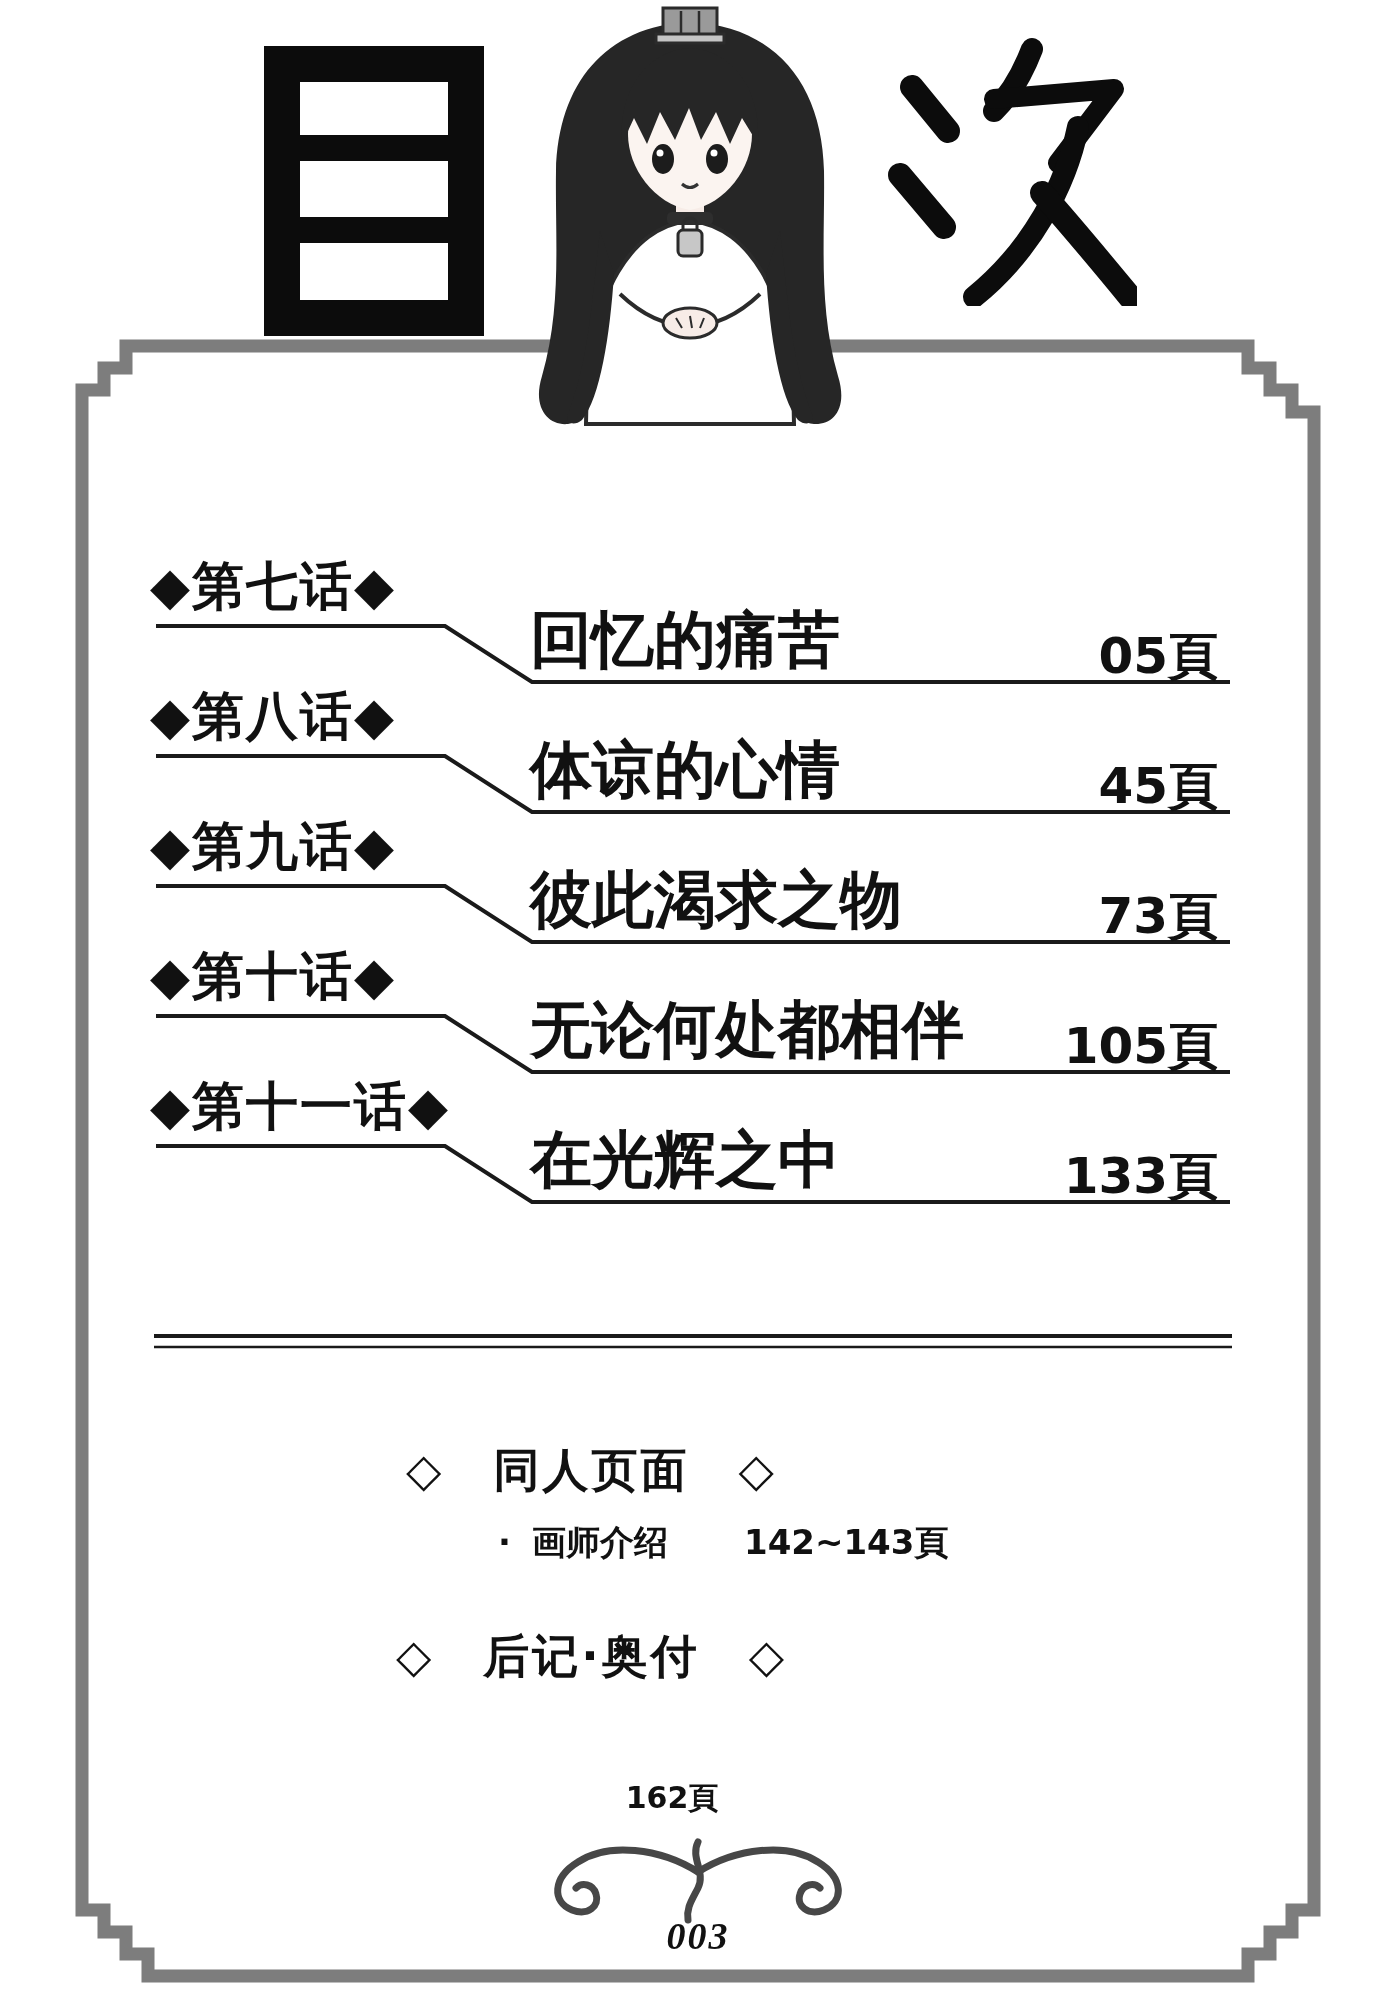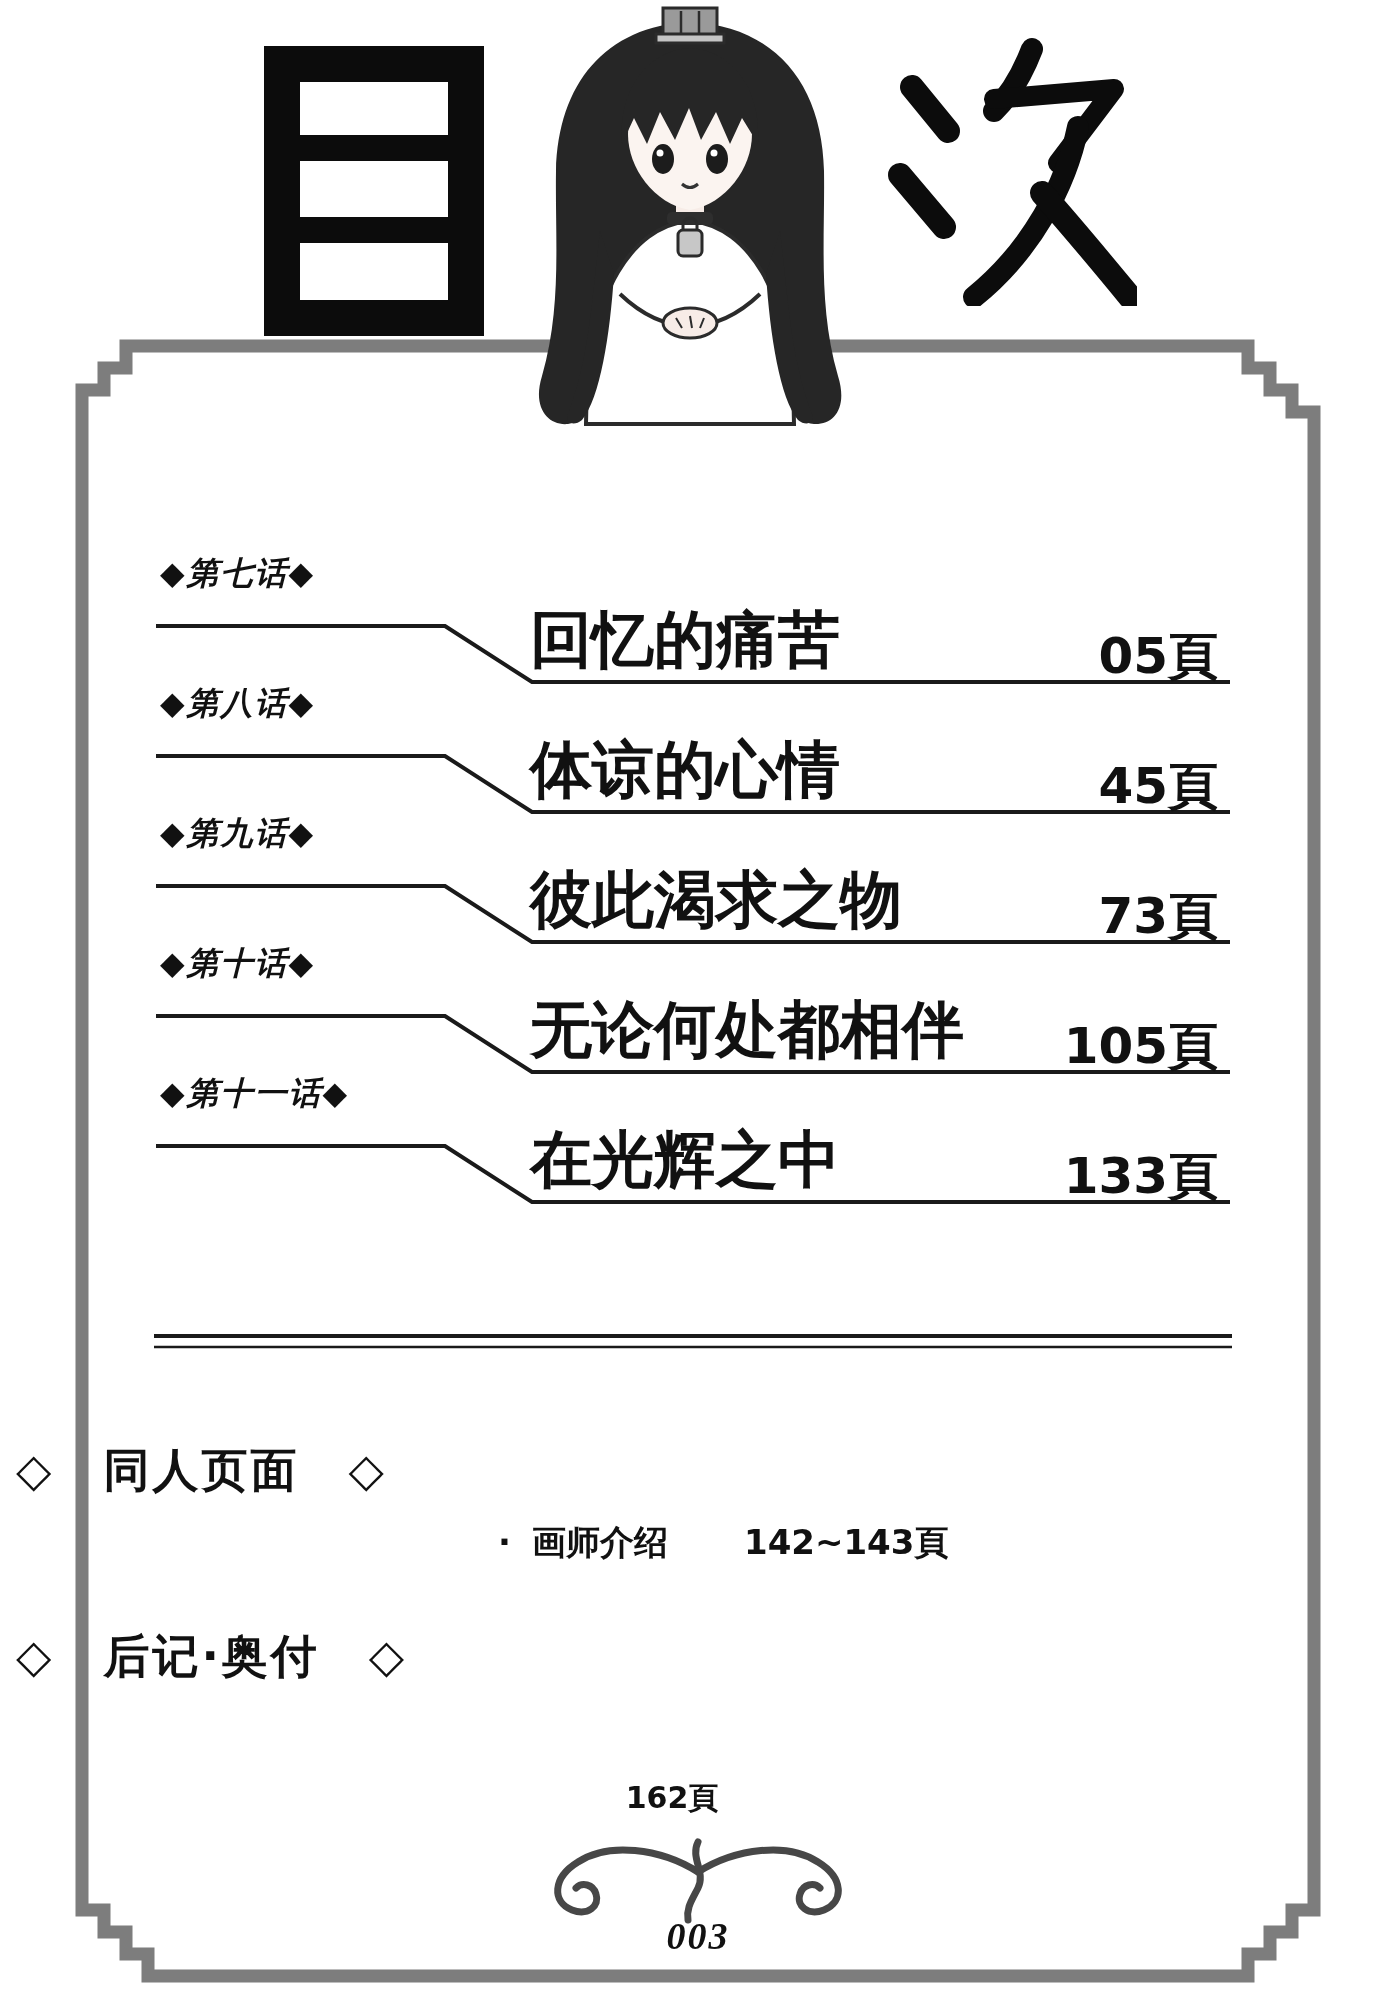--- a/index.html
+++ b/index.html
@@ -16,35 +16,35 @@
     clip:rect(0 0 0 0);white-space:nowrap;
   }
   .frame-svg{position:absolute;left:0;top:0;z-index:1;}
   .kanji-left{position:absolute;left:250px;top:40px;width:245px;height:300px;z-index:2;}
   .kanji-right{position:absolute;left:882px;top:34px;width:255px;height:272px;z-index:2;}
   .character{position:absolute;left:470px;top:6px;width:440px;height:420px;z-index:3;}
 
   
   .r0{--y:552px}.r1{--y:682px}.r2{--y:812px}.r3{--y:942px}.r4{--y:1072px}
   .ch-label{
-    position:absolute;left:160px;top:var(--y);z-index:4;
-    font-size:32px;font-weight:700;letter-spacing:2px;white-space:nowrap;font-style:italic;
+    position:absolute;left:150px;top:var(--y);z-index:4;
+    font-size:52px;font-weight:700;letter-spacing:2px;white-space:nowrap;
   }
   .ch-title{
     position:absolute;left:530px;top:calc(var(--y) + 54px);width:565px;z-index:4;
     font-size:62px;font-weight:700;line-height:68px;white-space:nowrap;
   }
   .ch-page{
     position:absolute;left:1040px;top:calc(var(--y) + 82px);width:178px;z-index:4;
     text-align:right;font-size:50px;font-weight:700;line-height:44px;white-space:nowrap;
   }
 
   .doujin-heading,.afterword-heading{
-    position:absolute;left:16px;width:1175px;z-index:4;
-    text-align:left;font-size:46px;font-weight:700;letter-spacing:3px;white-space:nowrap;
+    position:absolute;left:4px;width:1175px;z-index:4;
+    text-align:center;font-size:46px;font-weight:700;letter-spacing:3px;white-space:nowrap;
   }
   .doujin-heading{top:1440px;}
   .afterword-heading{top:1626px;}
   .doujin-item{
     position:absolute;left:498px;z-index:4;
     font-size:34px;font-weight:600;white-space:nowrap;
   }
   .doujin-item .item-bullet{display:inline-block;width:34px;}
   .doujin-item .item-label{display:inline-block;width:212px;margin-top:8px;}
   .item-0{top:1512px;}

